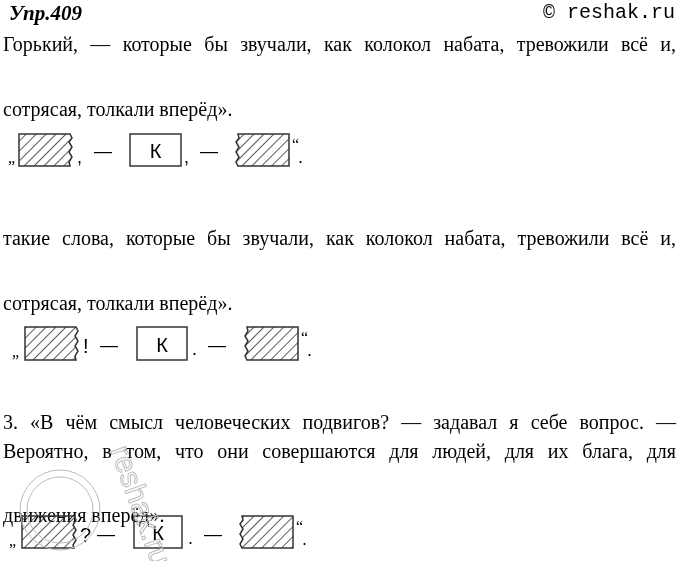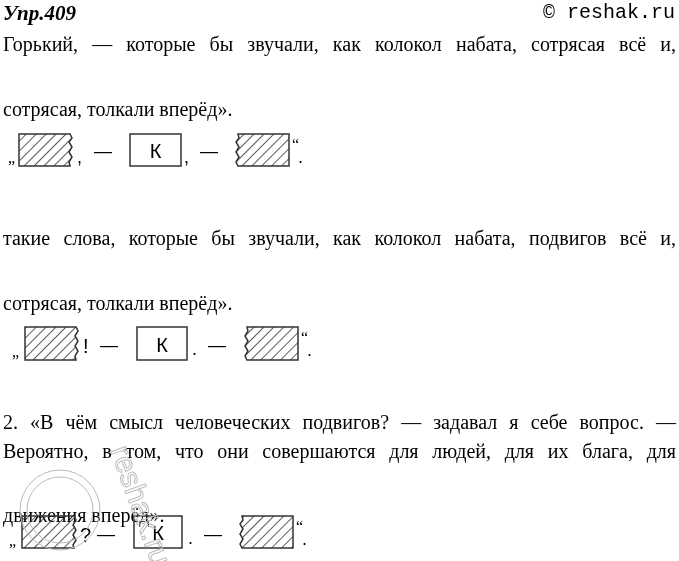--- a/index.html
+++ b/index.html
@@ -2,21 +2,21 @@
 <html><head>
   <meta charset="utf-8">
   <style>
     html, body { margin: 0; padding: 0; background: #ffffff; }
     body {
       width: 679px; height: 561px; position: relative; overflow: hidden;
       font-family: "Liberation Serif", "DejaVu Serif", serif;
       color: #000;
     }
     .title {
-      position: absolute; left: 3px; top: 0px;
+      position: absolute; left: 9px; top: 0px;
       font-size: 21px; font-weight: bold; font-style: italic;
       line-height: 26px;
     }
     .copyright {
       position: absolute; right: 4px; top: 0px;
       font-size: 20px; line-height: 26px; font-family: Liberation Mono, monospace;
     }
     .para {
       position: absolute; left: 3px; width: 673px;
       font-size: 20px; line-height: 28.5px;
@@ -39,21 +39,21 @@
     <pattern id="hatch" patternUnits="userSpaceOnUse" width="7" height="7" patternTransform="rotate(45)">
       <line x1="0" y1="0" x2="0" y2="7" stroke="#333" stroke-width="1.6"></line>
     </pattern>
   </defs>
 </svg>
 
 <div class="title">Упр.409</div>
 <div class="copyright">© reshak.ru</div>
 
 <div class="para" style="top:30px;">
-  <span class="line">Горький, — которые бы звучали, как колокол набата, сотрясая всё и,</span>
+  <span class="line">Горький, — которые бы звучали, как колокол набата, тревожили всё и,</span>
   <span class="line last">сотрясая, толкали вперёд».</span>
 </div>
 
 <div class="schema" style="top:130px;">
   <svg width="679" height="40">
     <text x="8" y="33" font-size="16" font-family="Liberation Serif, serif">„</text>
     <g>
       <path d="M19,4 H70 L72,8 L69,12 L72,17 L69,22 L72,27 L69,32 L70,36 H19 Z" fill="url(#hatch)" stroke="#333" stroke-width="1.5"></path>
     </g>
     <text x="77" y="33" font-size="18" font-family="Liberation Sans, sans-serif">,</text>
@@ -66,21 +66,21 @@
     <text x="200" y="27" font-size="18" font-family="Liberation Sans, sans-serif">—</text>
     <g>
       <path d="M238,4 H289 V36 H238 L236,32 L239,27 L236,22 L239,17 L236,12 L239,8 Z" fill="url(#hatch)" stroke="#333" stroke-width="1.5"></path>
     </g>
     <text x="292" y="20" font-size="16" font-family="Liberation Serif, serif">“</text>
     <text x="298" y="33" font-size="18" font-family="Liberation Sans, sans-serif">.</text>
   </svg>
 </div>
 
 <div class="para" style="top:224px;">
-  <span class="line">такие слова, которые бы звучали, как колокол набата, подвигов всё и,</span>
+  <span class="line">такие слова, которые бы звучали, как колокол набата, тревожили всё и,</span>
   <span class="line last">сотрясая, толкали вперёд».</span>
 </div>
 
 <div class="schema" style="top:323px;">
   <svg width="679" height="40">
     <text x="12" y="34" font-size="16" font-family="Liberation Serif, serif">„</text>
     <g>
       <path d="M25,4 H76 L78,8 L75,13 L78,18 L75,23 L78,28 L75,33 L76,37 H25 Z" fill="url(#hatch)" stroke="#333" stroke-width="1.5"></path>
     </g>
     <text x="83" y="30" font-size="20" font-family="Liberation Sans, sans-serif">!</text>
@@ -93,21 +93,21 @@
     <text x="208" y="28" font-size="18" font-family="Liberation Sans, sans-serif">—</text>
     <g>
       <path d="M247,4 H298 V37 H247 L245,33 L248,28 L245,23 L248,18 L245,13 L248,8 Z" fill="url(#hatch)" stroke="#333" stroke-width="1.5"></path>
     </g>
     <text x="301" y="20" font-size="16" font-family="Liberation Serif, serif">“</text>
     <text x="307" y="33" font-size="18" font-family="Liberation Sans, sans-serif">.</text>
   </svg>
 </div>
 
 <div class="para" style="top:408px;">
-  <span class="line">2. «В чём смысл человеческих подвигов? — задавал я себе вопрос. —</span>
+  <span class="line">3. «В чём смысл человеческих подвигов? — задавал я себе вопрос. —</span>
   <span class="line">Вероятно, в том, что они совершаются для людей, для их блага, для</span>
   <span class="line last">движения вперёд».</span>
 </div>
 
 <div class="schema" style="top:512px;">
   <svg width="679" height="40">
     <text x="9" y="34" font-size="16" font-family="Liberation Serif, serif">„</text>
     <g>
       <path d="M22,4 H74 L76,8 L73,13 L76,18 L73,23 L76,28 L73,33 L74,36 H22 Z" fill="url(#hatch)" stroke="#333" stroke-width="1.5"></path>
     </g>

